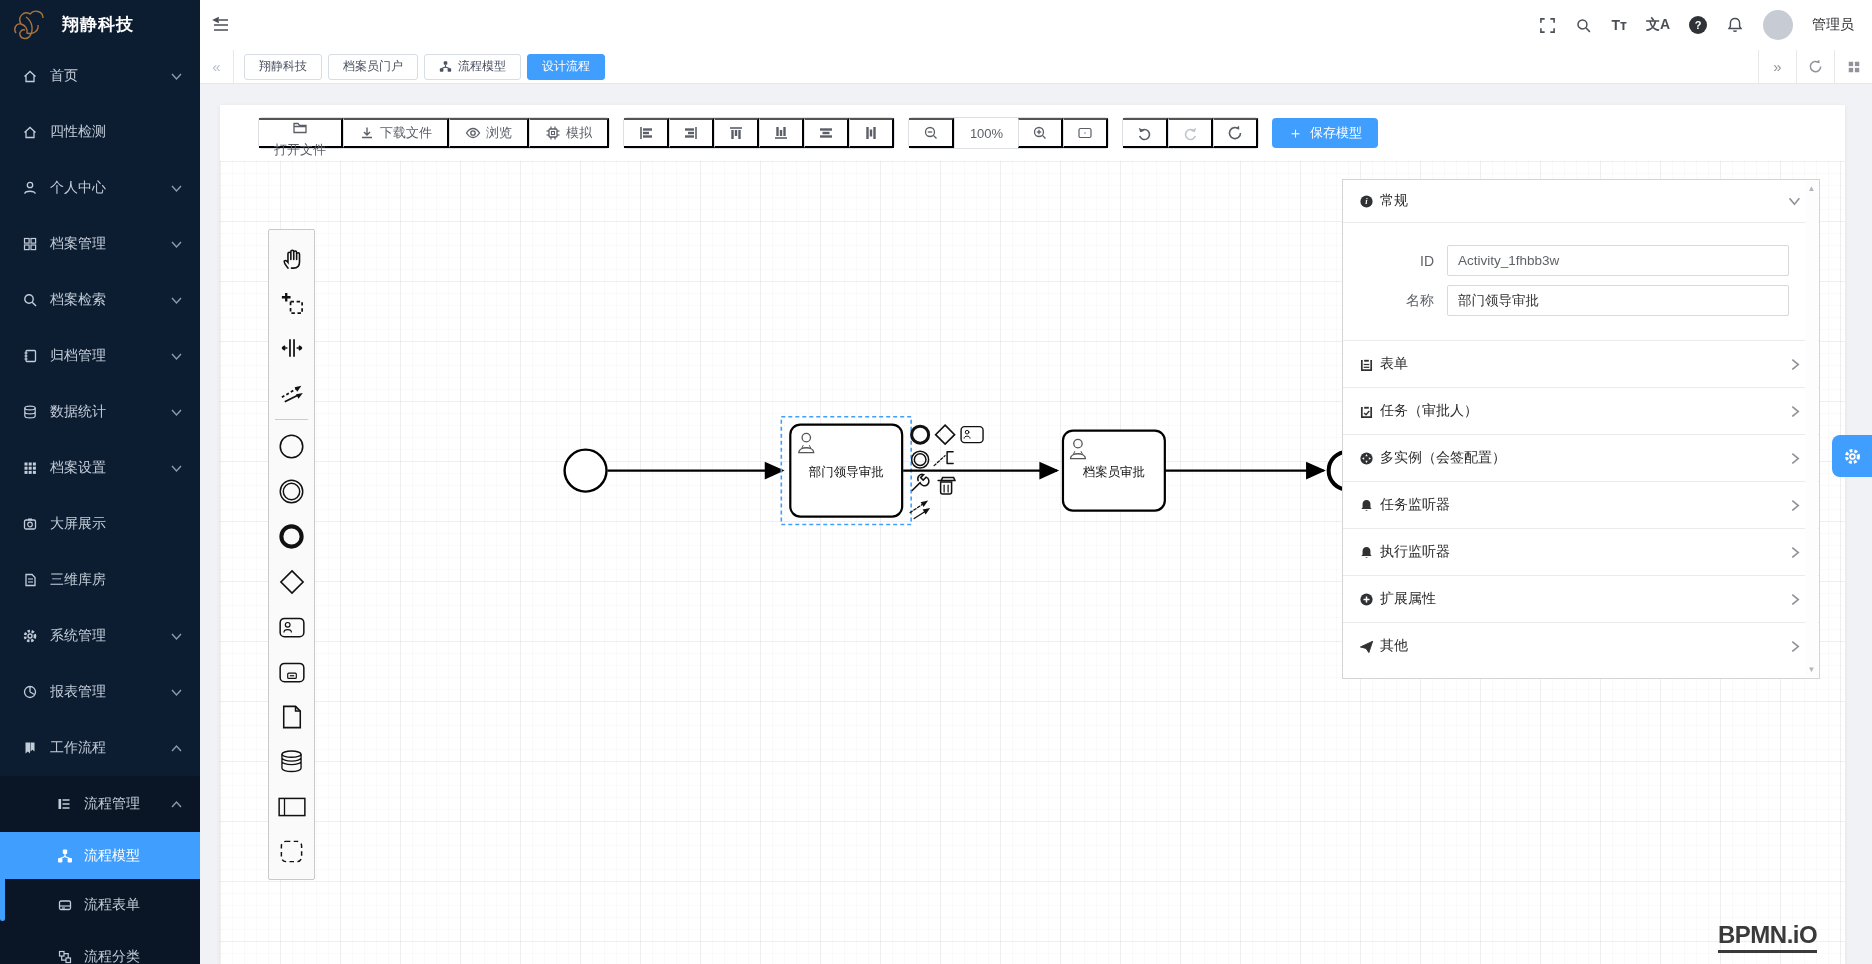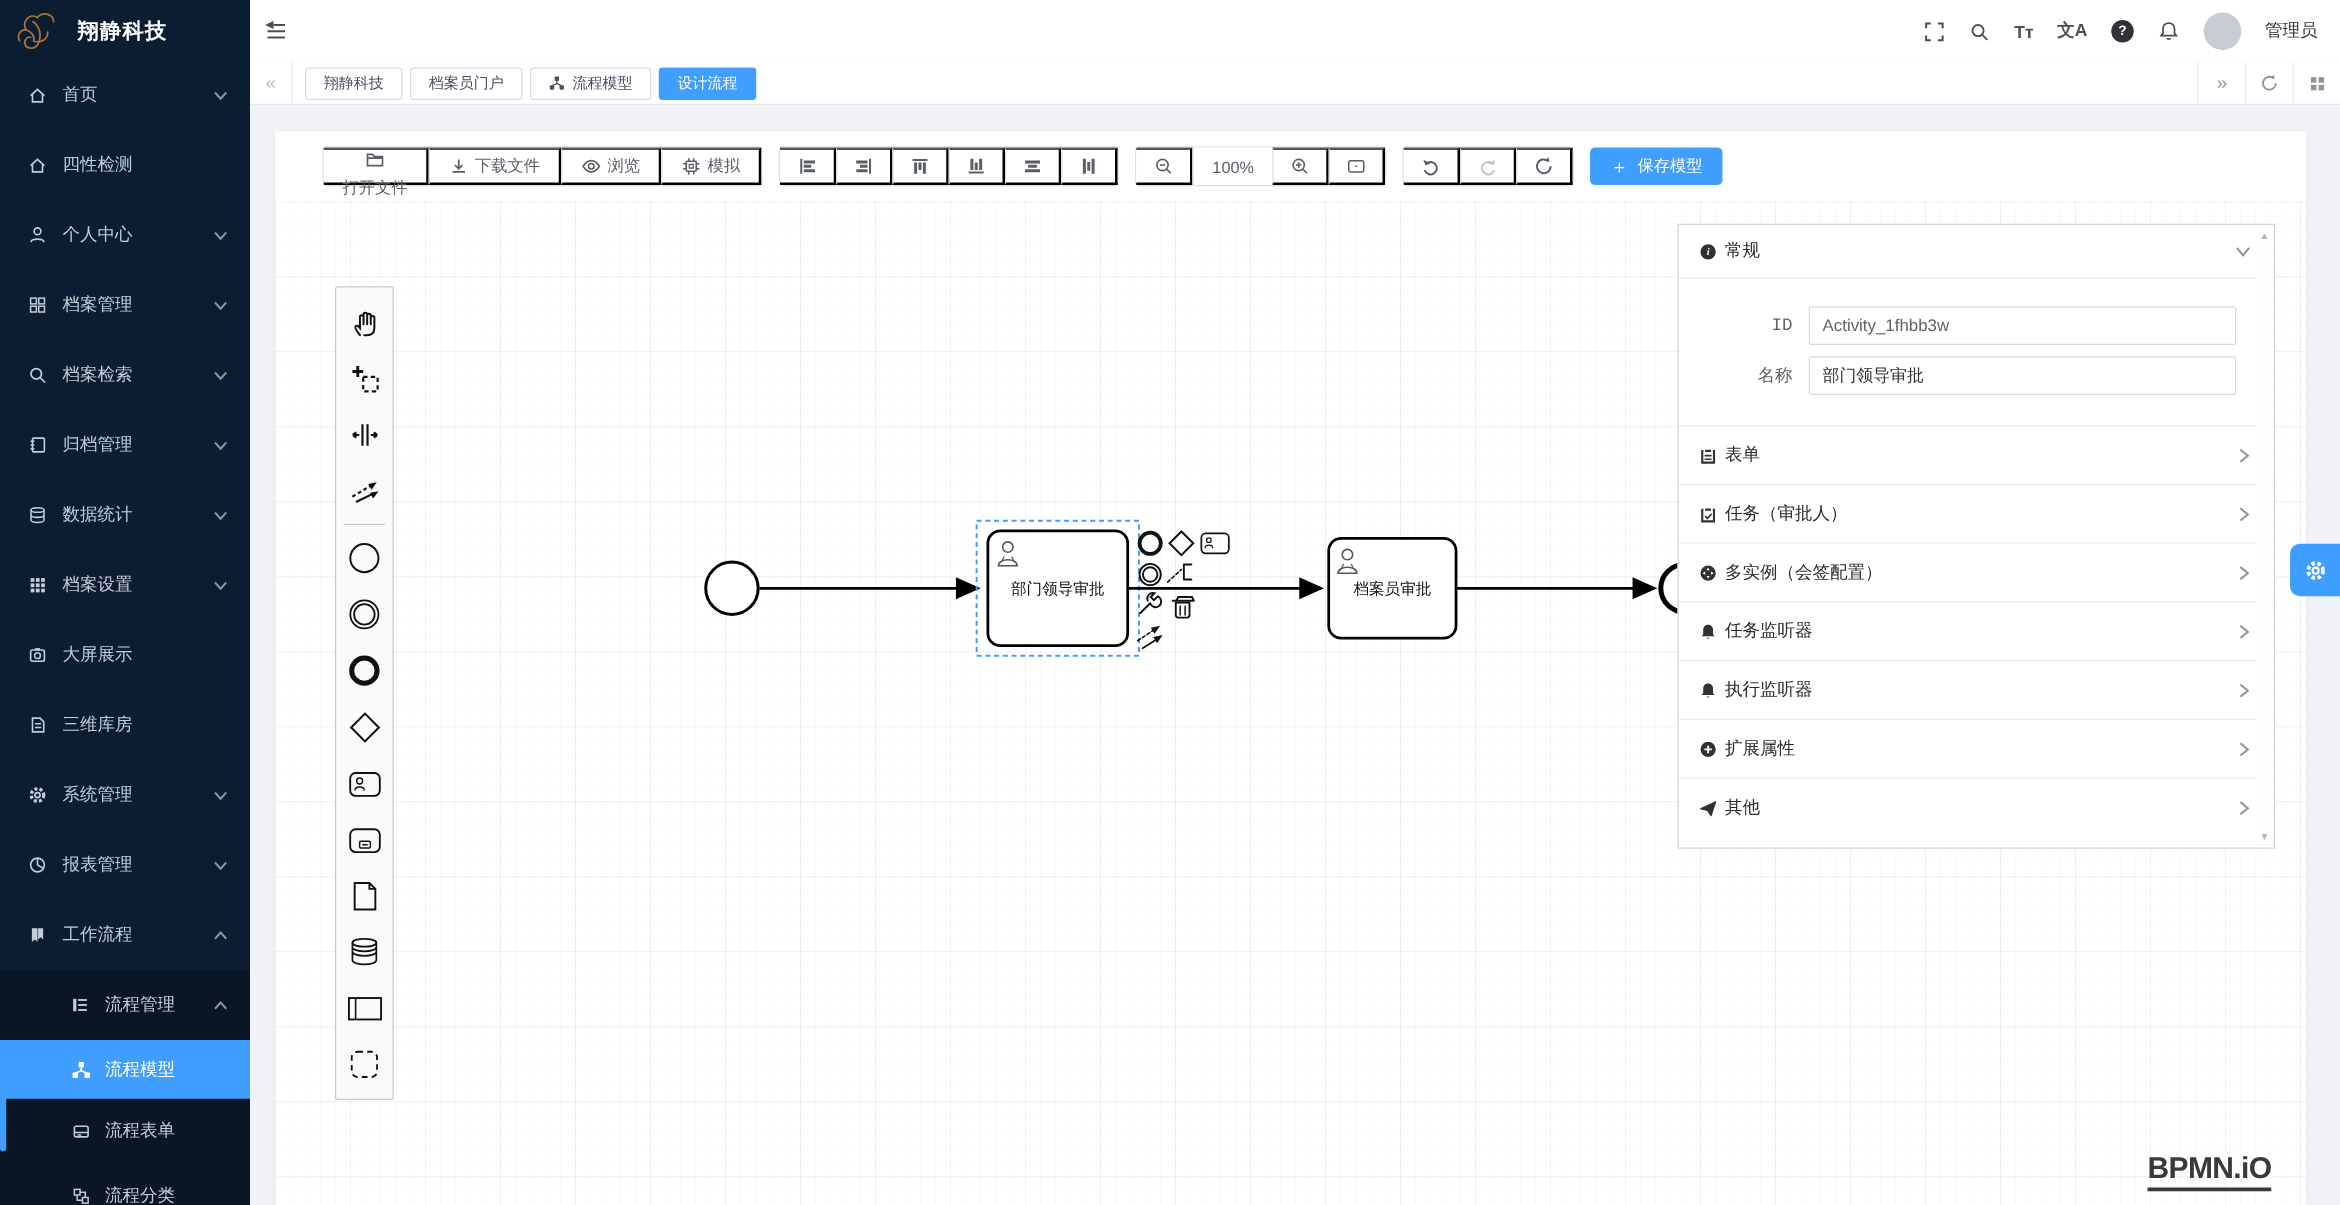--- a/index.html
+++ b/index.html
@@ -68,21 +68,21 @@
 
   
   .panel { position:absolute; left:1122px; top:18px; width:478px; height:500px; background:#fff; border:1px solid #d4d4d4; z-index:3; color:#303133; }
   .sec { height:47px; display:flex; align-items:center; padding:0 18px 0 16px; border-top:1px solid #ebebeb; gap:6px; cursor:pointer; }
   .sec.first { height:42px; border-top:none; }
   .sec .stitle { flex:1; font-size:14px; color:#2b2b2b; }
   .sico { width:15px; height:15px; flex:none; }
   .chev-r { width:12px; height:12px; color:#909399; flex:none; }
   .gen-body { border-top:1px solid #ebebeb; padding:13px 30px 15px 0; }
   .frow { display:flex; align-items:center; margin:9px 0; }
-  .flabel { width:104px; text-align:right; padding-right:13px; color:#5f6368; font-size:14px; flex:none;font-family:Liberation Mono, monospace; }
+  .flabel { width:104px; text-align:right; padding-right:13px; color:#5f6368; font-size:14px; flex:none; }
   .finput { flex:1; height:31px; border:1px solid #d9d9d9; border-radius:2px; padding:0 10px; font-size:13.5px; color:#5f6368; font-family:inherit; background:#fff; }
   .pscroll { position:absolute; right:1px; top:1px; bottom:1px; width:13px; display:flex; flex-direction:column; justify-content:space-between; align-items:center; padding:3px 0; color:#b0b6bd; font-size:8px; background:#fdfdfd; }
 
   .gear-tab { position:absolute; right:0; top:435px; width:40px; height:42px; background:#409eff; border-radius:8px 0 0 8px; display:flex; align-items:center; justify-content:center; color:#fff; z-index:8; cursor:pointer; }
   .bpmn-logo { position:absolute; left:1498px; top:760px; font-size:24px; font-weight:bold; color:#3a3a3a; border-bottom:3px solid #3a3a3a; padding-bottom:1px; letter-spacing:-.5px; z-index:2; }
 </style>
 </head>
 <body>
 
 <svg width="0" height="0" style="position:absolute">

